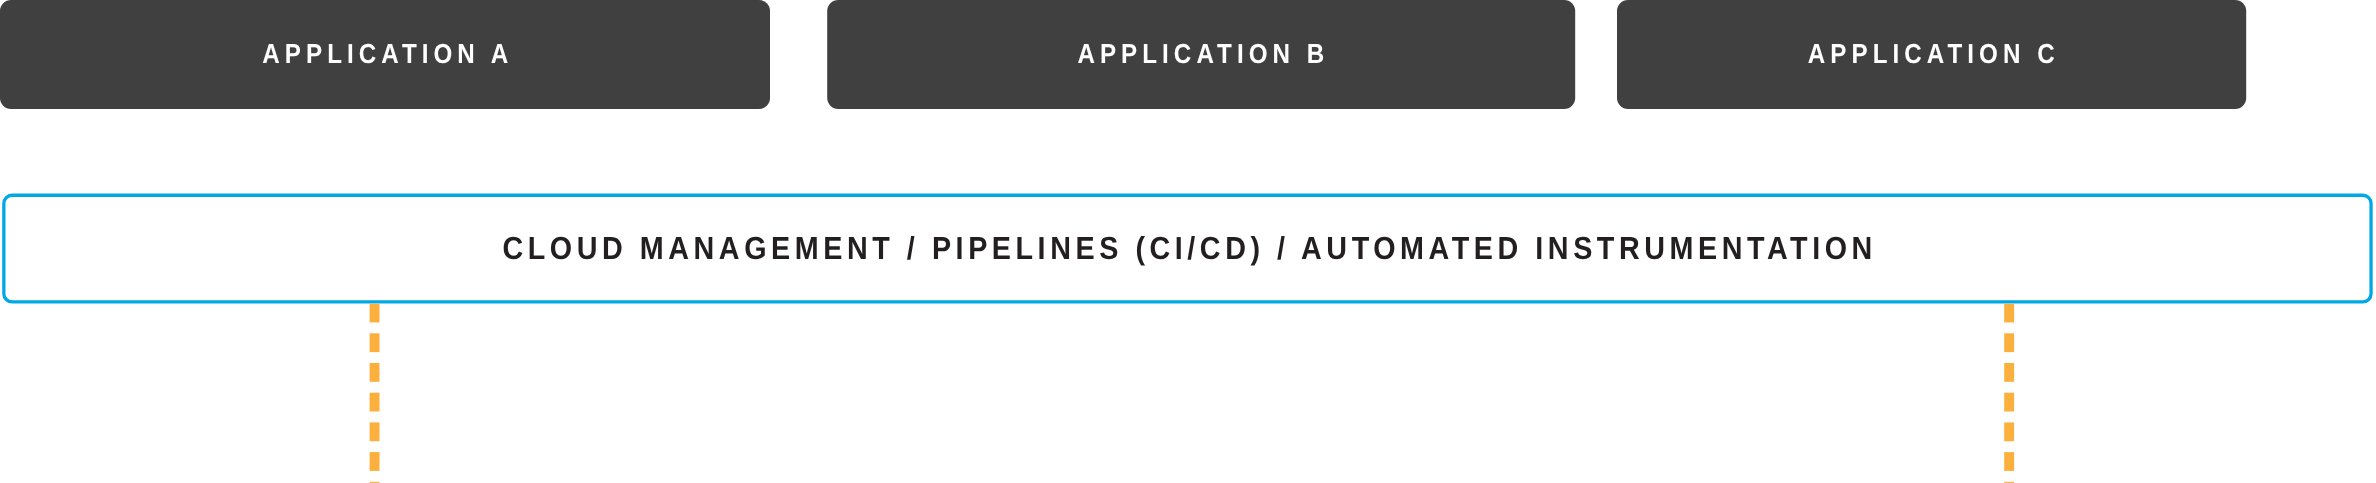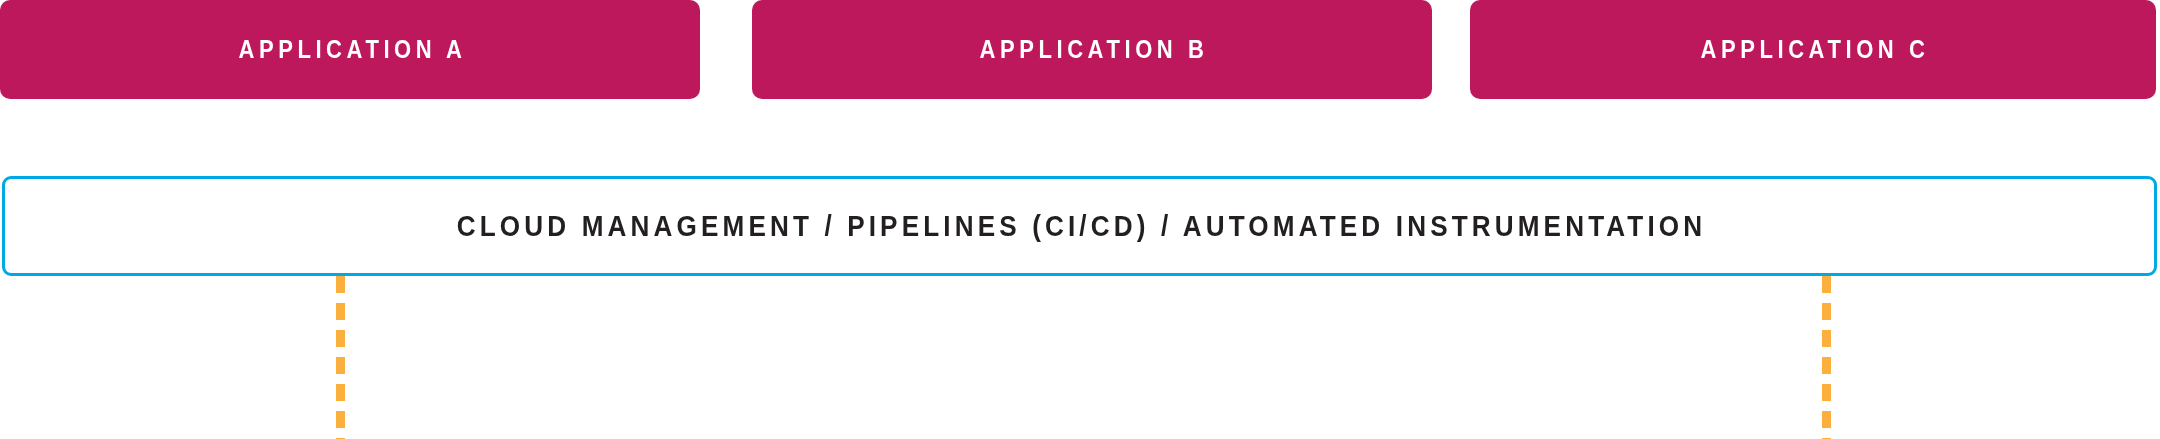--- a/index.html
+++ b/index.html
@@ -17,42 +17,42 @@
     height: 439px;
     background: #ffffff;
     overflow: hidden;
   }
 
   
   .app-box {
     position: absolute;
     top: 0;
     height: 99px;
-    background: #be185d;
+    background: #404040;
     border-radius: 10px;
     display: flex;
     align-items: center;
     justify-content: center;
     box-sizing: border-box;
   }
   .app-box .app-label {
     color: #ffffff;
     font-family: "Liberation Sans Narrow", "Liberation Sans", sans-serif;
     font-size: 25px;
     font-weight: bold;
     letter-spacing: 5.2px;
     text-indent: 5.2px;
     line-height: 1;
     white-space: nowrap;
     transform: scaleX(0.88);
   }
 
   #app-a { left: 0px;    width: 700px; }
   #app-b { left: 752px;  width: 680px; }
-  #app-c { left: 1470px; width: 686px; }
+  #app-c { left: 1470px; width: 572px; }
 
   
   #connector-b {
     position: absolute;
     left: 1080px;
     top: 99px;
     width: 3px;
     height: 78px;
     background-image: linear-gradient(
       to bottom,

